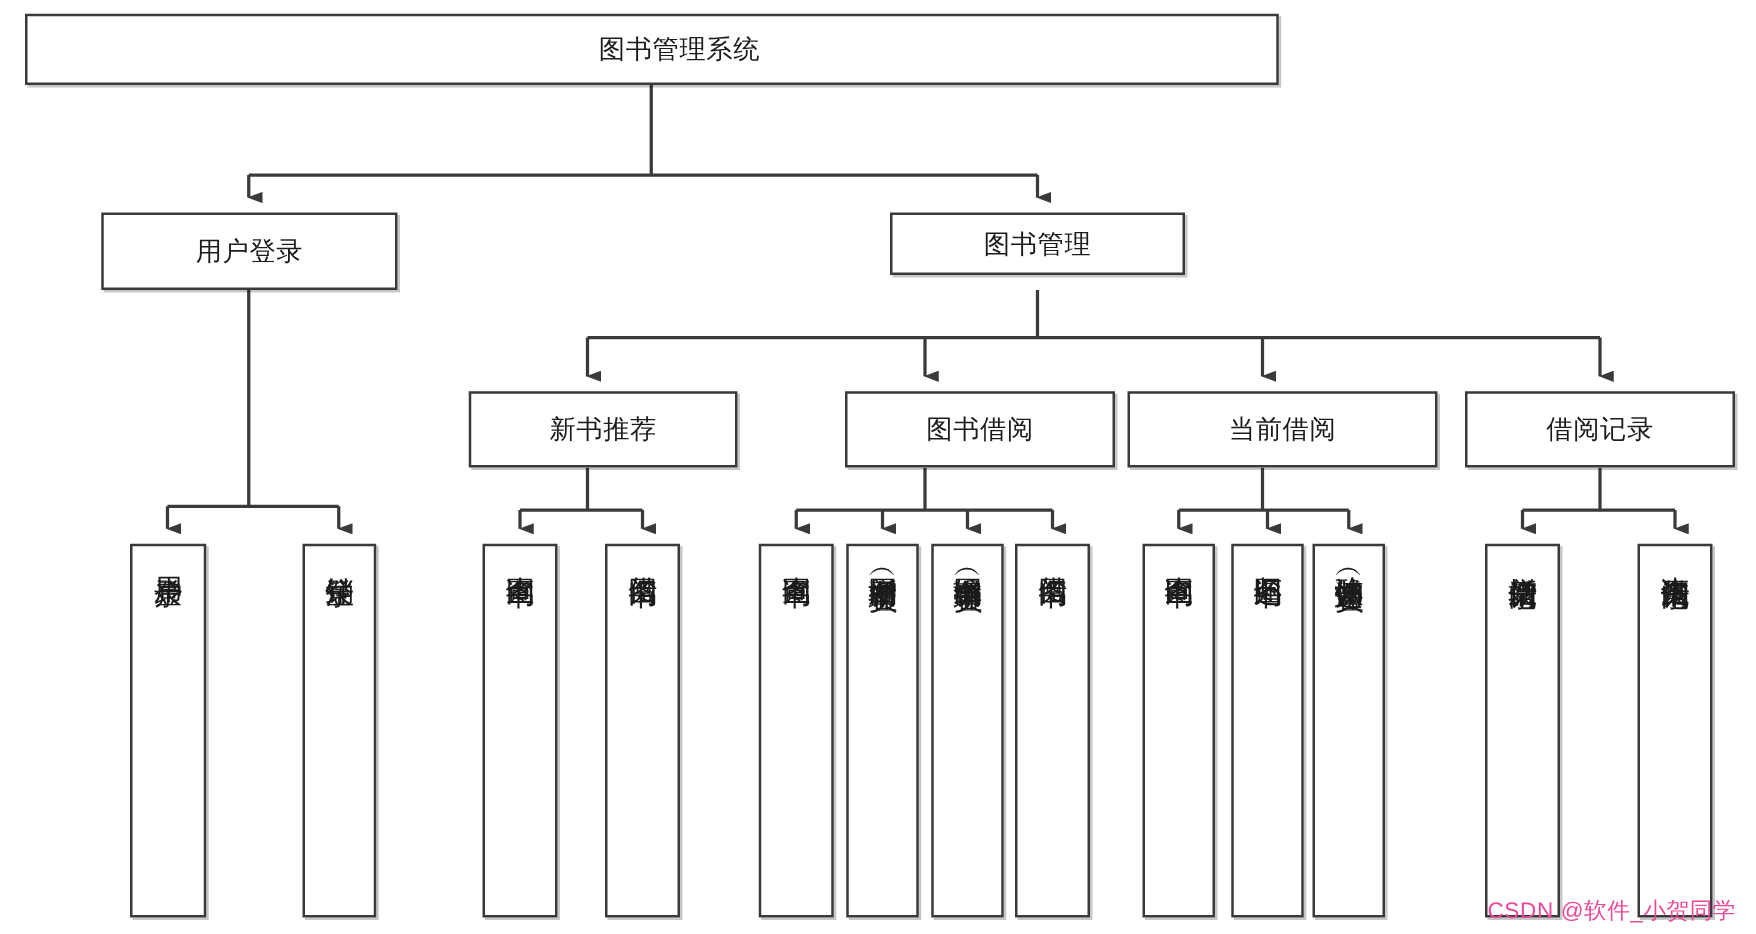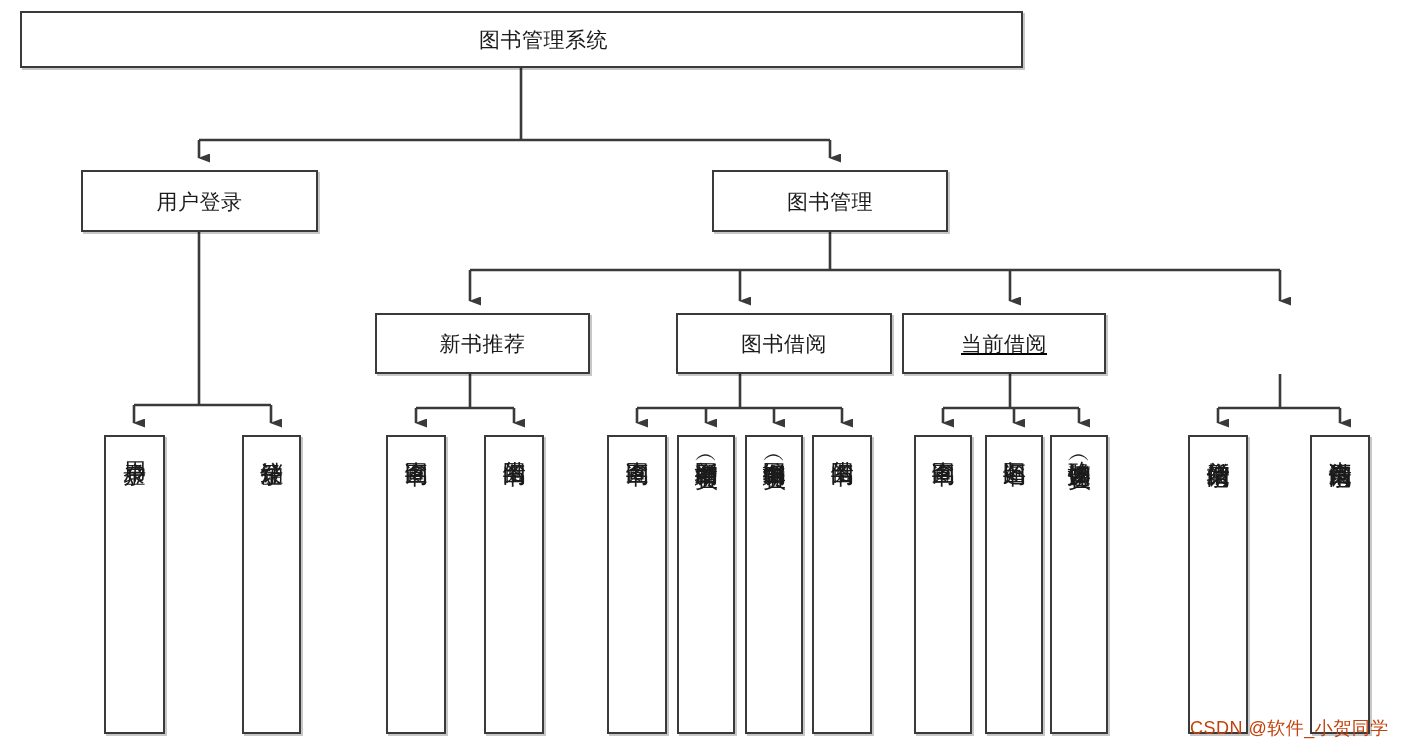--- a/index.html
+++ b/index.html
@@ -52,21 +52,21 @@
     text-orientation: upright;
     font-size: 23px;
     color: #1b1b1b;
     line-height: 1.28;
     letter-spacing: 1px;
     white-space: nowrap;
   }
   .watermark {
     position: absolute;
     font-size: 18px;
-    color: #c2410c;
+    color: #ec4899;
     white-space: nowrap;
     letter-spacing: 0.5px;
     pointer-events: none;
   }
 </style>
 </head>
 <body>
 
 <div id="canvas">
 
@@ -113,32 +113,35 @@
       </g>
   </svg>
 
   <div class="node-box root" id="node-root" style="left: 20px; top: 11px; width: 1003px; height: 57px; padding-left: 44px;">
     <span class="node-label-h">图书管理系统</span>
   </div>
 
   <div class="node-box" id="node-l1-0" style="left: 81px; top: 170px; width: 237px; height: 62px;">
     <span class="node-label-h">用户登录</span>
   </div>
-  <div class="node-box" id="node-l1-1" style="left: 712px; top: 170px; width: 236px; height: 62px;">
+  <div class="node-box" id="node-l1-1" style="left: 712px; top: 170px; width: 236px; height: 50px;">
     <span class="node-label-h">图书管理</span>
   </div>
 
   <div class="node-box" id="node-l2-0" style="left: 363px; top: 313px; width: 215px; height: 61px; margin-left: 12px;">
     <span class="node-label-h">新书推荐</span>
   </div>
   <div class="node-box" id="node-l2-1" style="left: 632px; top: 313px; width: 216px; height: 61px; margin-left: 44px;">
     <span class="node-label-h">图书借阅</span>
   </div>
-  <div class="node-box" id="node-l2-2" style="left: 902px; top: 313px; width: 204px; height: 61px; text-decoration: underline;">
+  <div class="node-box" id="node-l2-2" style="left: 902px; top: 313px; width: 248px; height: 61px;">
     <span class="node-label-h">当前借阅</span>
+  </div>
+  <div class="node-box" id="node-l2-3" style="left: 1172px; top: 313px; width: 216px; height: 61px;">
+    <span class="node-label-h">借阅记录</span>
   </div>
 
   <div class="node-box leaf" id="node-leaf-0" style="left: 104px; top: 435px; width: 61px; height: 299px;">
     <span class="node-label-v">用户登录</span>
   </div>
   <div class="node-box leaf" id="node-leaf-1" style="left: 242px; top: 435px; width: 59px; height: 299px;">
     <span class="node-label-v">注销登录</span>
   </div>
   <div class="node-box leaf" id="node-leaf-2" style="left: 386px; top: 435px; width: 60px; height: 299px;">
     <span class="node-label-v">查询图书</span>

